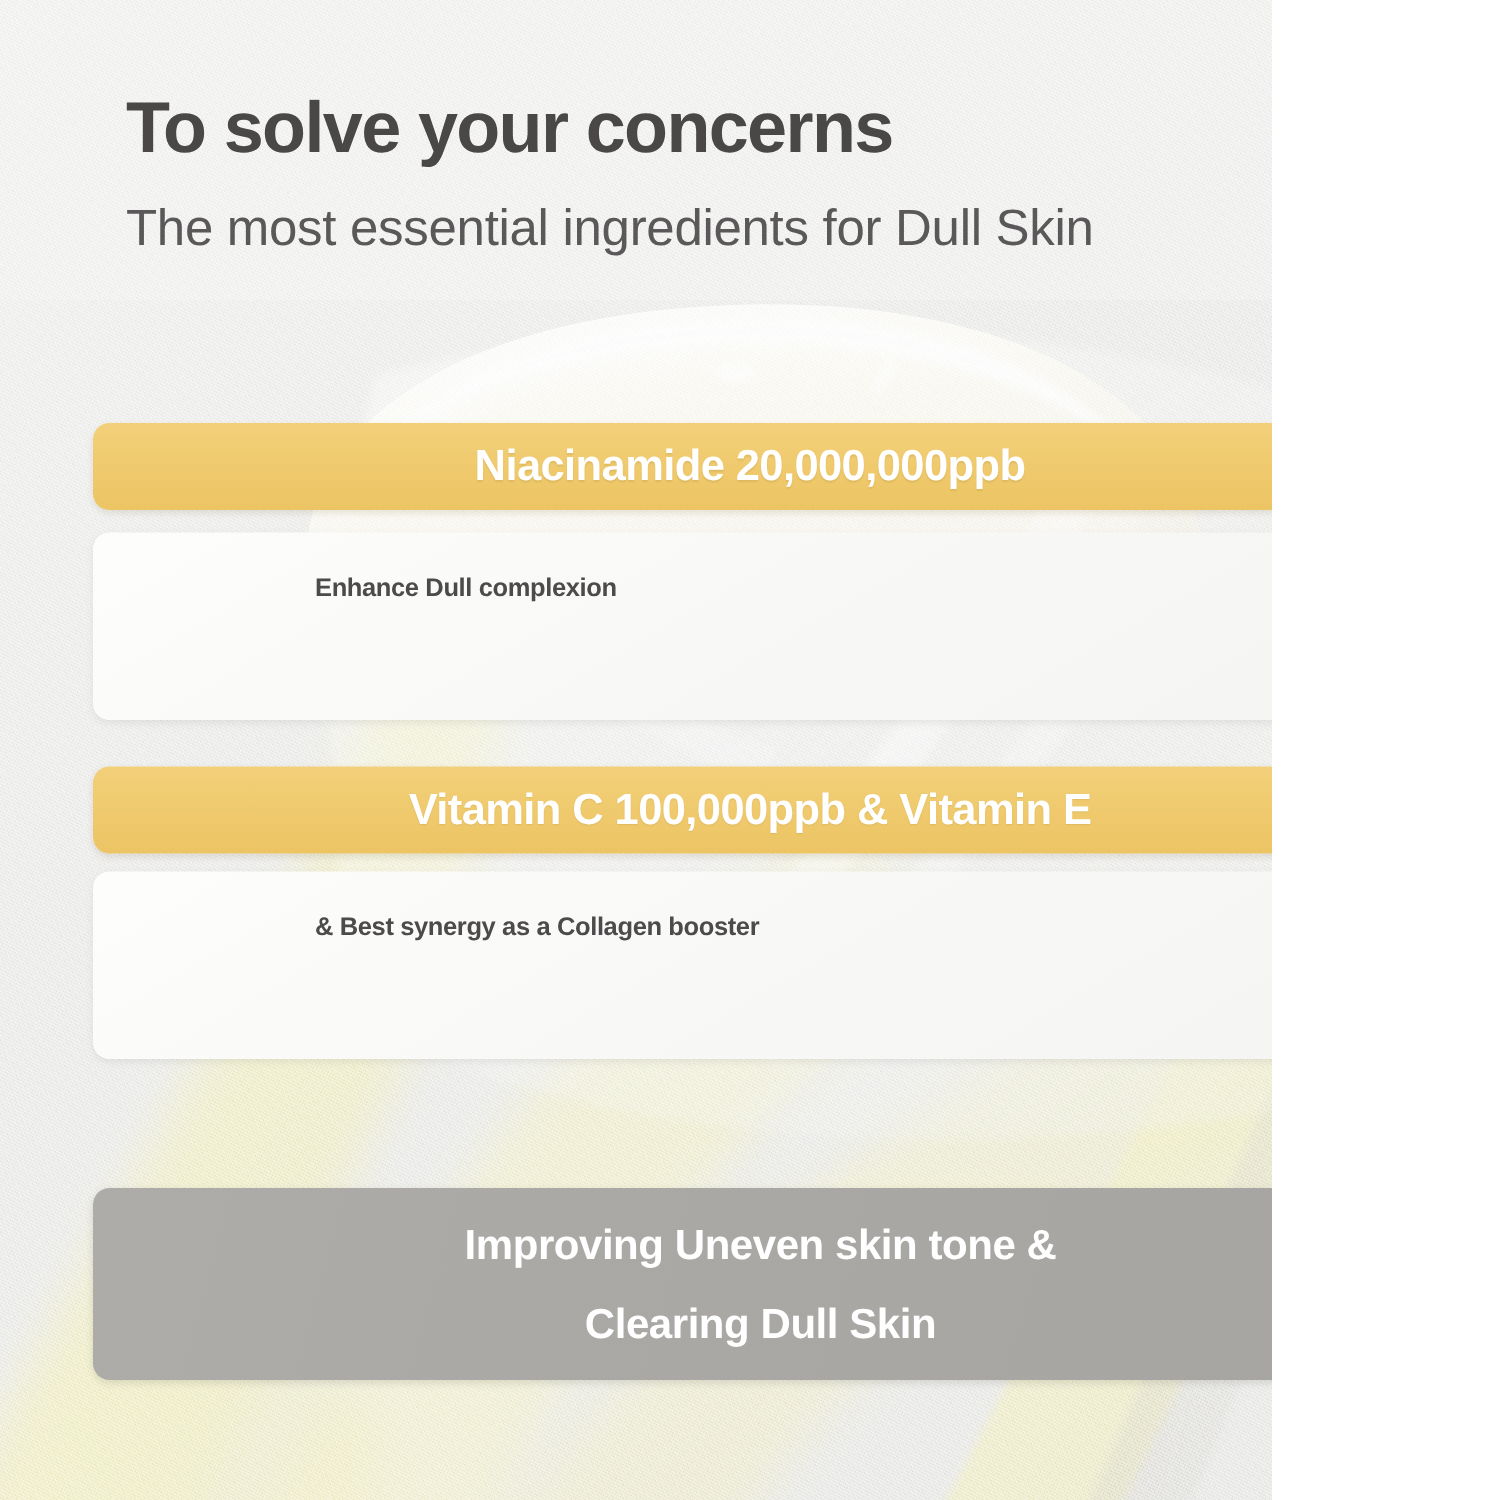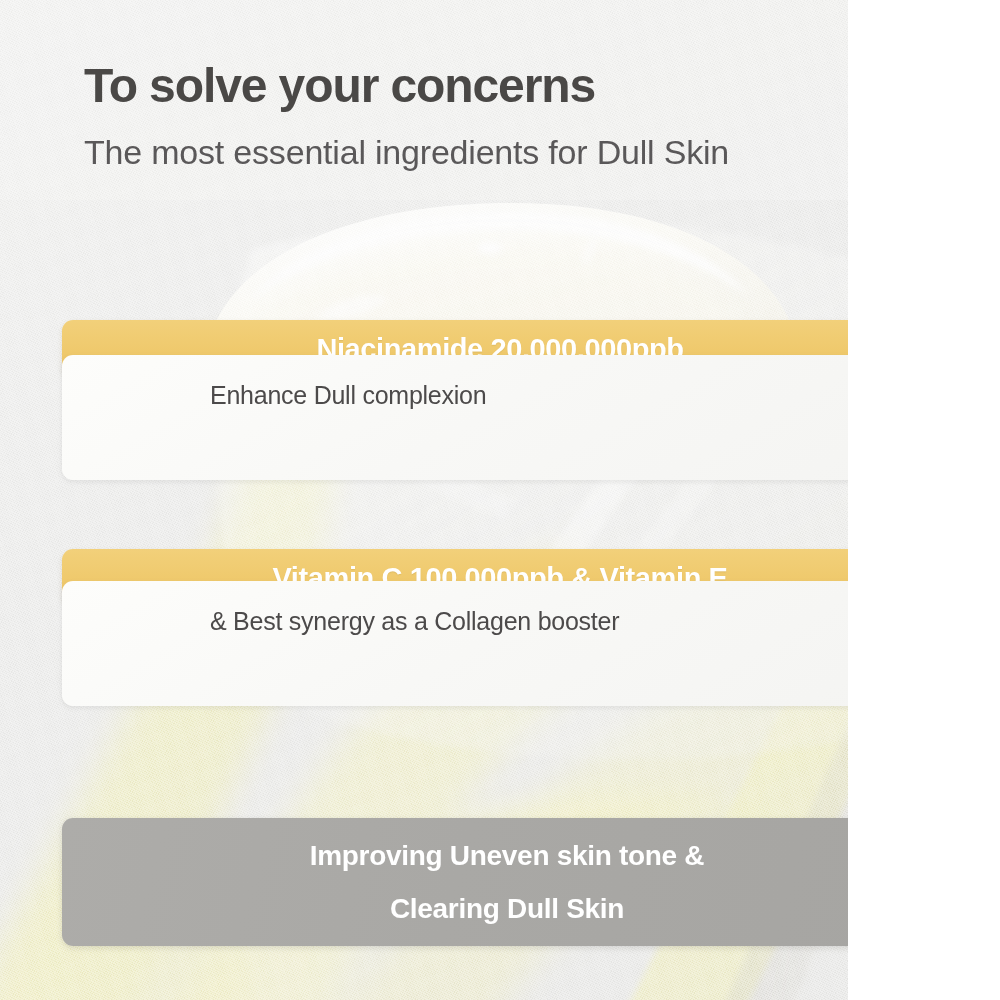--- a/index.html
+++ b/index.html
@@ -51,39 +51,38 @@
   .band {
     position:absolute; left:62px; width:876px;
     border-radius:11px;
     display:flex; align-items:center; justify-content:center;
   }
 
   .band-yellow {
     height:58px;
     background:linear-gradient(180deg,#f2d07a 0%,#efc96c 55%,#ecc464 100%);
     box-shadow:0 2px 5px rgba(120,100,50,.16);
-    margin-top:38px;
   }
   .band-yellow .band-label {
     color:#ffffff;
     font-size:29px; font-weight:bold;
     letter-spacing:-.4px;
     text-shadow:0 1px 1px rgba(150,120,50,.18);
   }
 
   .card-white {
     height:125px;
     background:linear-gradient(150deg,#fdfdfb 0%,#f8f8f6 48%,#f4f4f2 100%);
     border-radius:11px;
     box-shadow:0 2px 5px rgba(110,110,105,.13);
     display:block;
     padding:28px 0 0 148px;
   }
   .card-line {
-    font-size:25px; font-weight:400;
+    font-size:17px; font-weight:700;
     color:#4c4a4a;
     letter-spacing:-.25px;
     line-height:1;
     margin-bottom:26px;
   }
 
   .band-gray {
     height:128px;
     background:linear-gradient(105deg,#adaca9 0%,#a9a8a5 45%,#a6a5a2 100%);
     border-radius:11px;
@@ -222,19 +221,19 @@
     </div>
 
     <div class="band band-yellow" style="top:511px;">
       <span class="band-label">Vitamin C 100,000ppb &amp; Vitamin E</span>
     </div>
 
     <div class="band card-white" style="top:581px;">
       <div class="card-line">&amp; Best synergy as a Collagen booster</div>
     </div>
 
-    <div class="band band-gray" style="top:818px;padding-left:14px;">
+    <div class="band band-gray" style="top:792px;padding-left:14px;">
       <span class="g-line first">Improving Uneven skin tone &amp;</span>
       <span class="g-line">Clearing Dull Skin</span>
     </div>
 
   </div>
 </div>
 
 </body></html>

